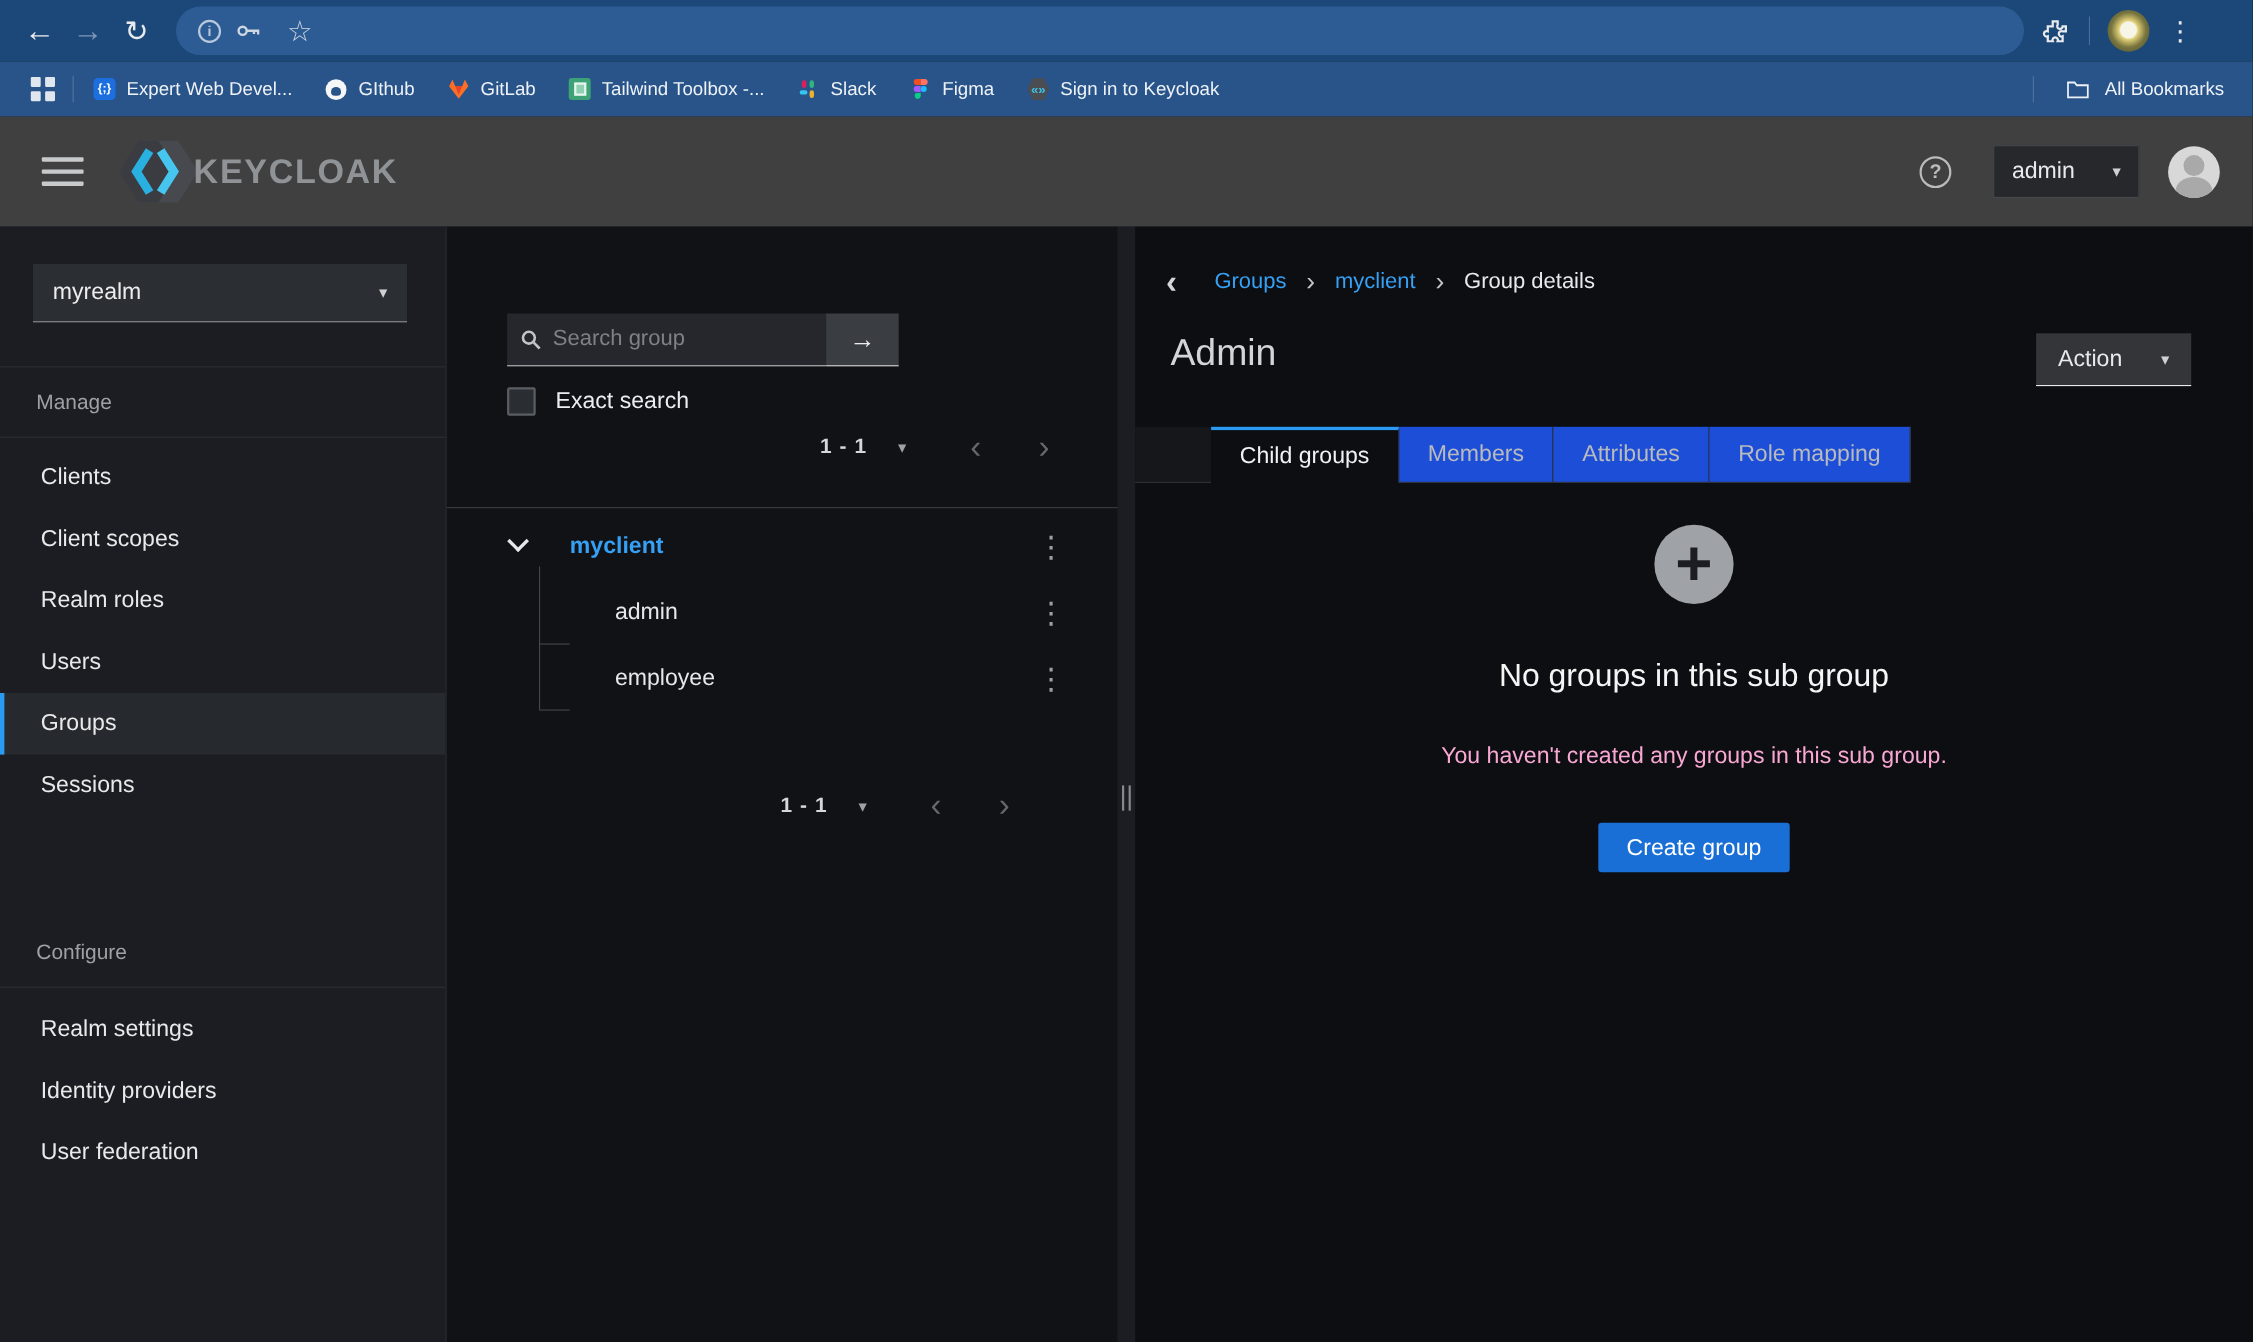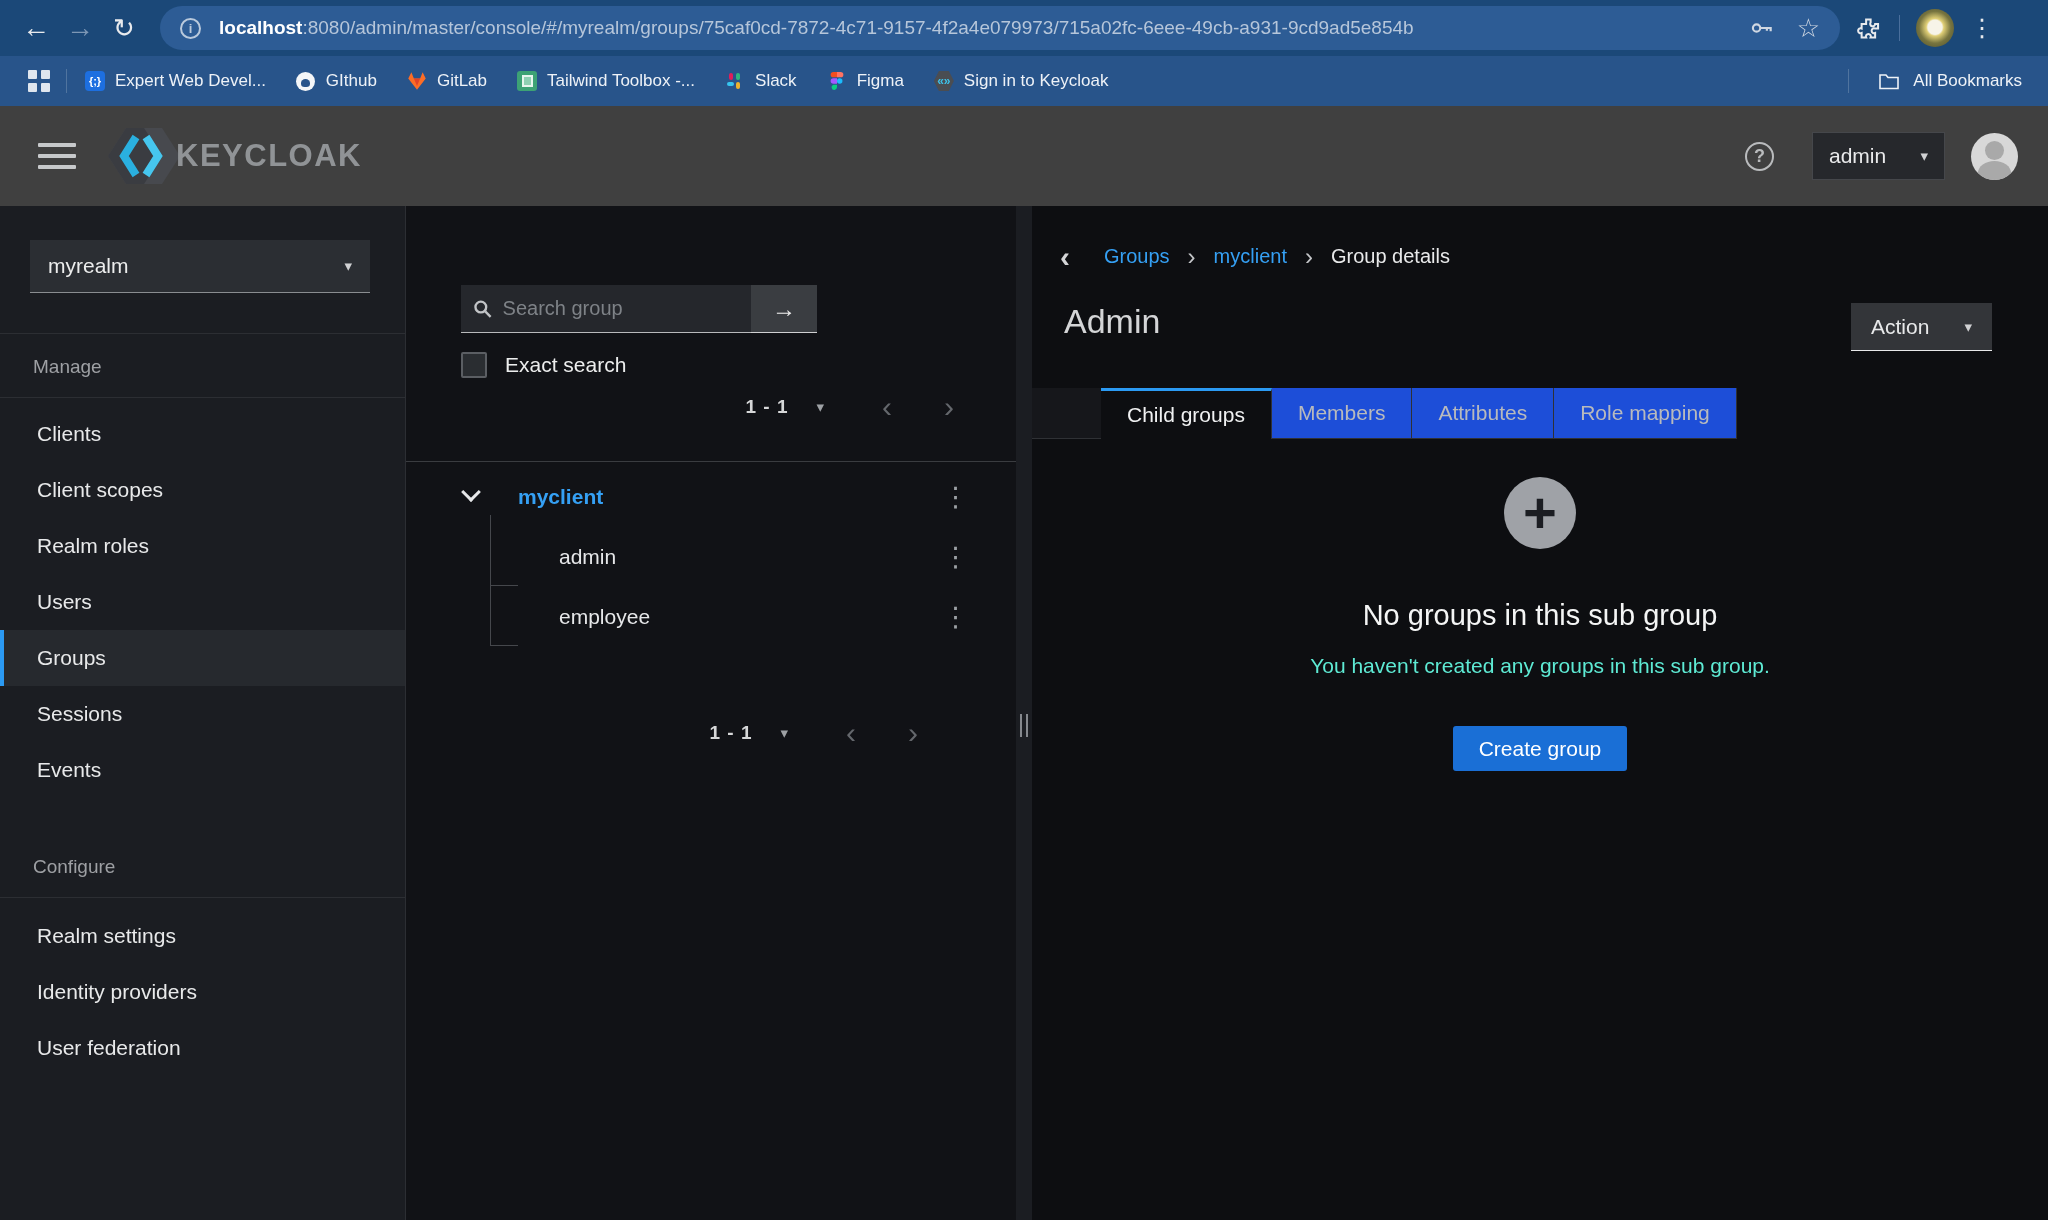--- a/index.html
+++ b/index.html
@@ -110,33 +110,32 @@
   .action-btn { position:absolute; right:56px; top:97px; width:141px; height:48px; background:#333539; border-bottom:1px solid #e8e9ea; display:flex; align-items:center; justify-content:space-between; padding:0 20px; cursor:pointer; }
   .action-btn .a-label { color:#e8e9ea; font-size:21px; }
   .tabbar { position:absolute; left:0; top:182px; width:1016px; height:51px; display:flex; }
   .tab-spacer { width:69px; background:#16171b; border-bottom:1px solid #2f3135; }
   .tab { display:flex; align-items:center; justify-content:center; padding:0 26px; font-size:21px; cursor:pointer; }
   .tab.inactive { background:#1d4ed8; color:#b8babd; border-bottom:1px solid #2f3135; border-right:1px solid #2f3135; }
   .tab.active { background:#0d0e11; color:#f0f1f2; border-top:3px solid #2b9af3; border-right:1px solid #2f3135; }
   .empty-state { position:absolute; left:0; top:233px; width:1016px; display:flex; flex-direction:column; align-items:center; }
   .plus-circle { margin-top:38px; width:72px; height:72px; border-radius:50%; background:#9fa2a7; color:#1b1d22; display:flex; align-items:center; justify-content:center; font-size:58px; font-weight:bold; line-height:1; }
   .es-title { margin-top:50px; color:#f4f5f5; font-size:29px; font-weight:500; }
-  .es-desc { margin-top:22px; color:#5eead4; font-size:21px; }
+  .es-desc { margin-top:44px; color:#f9a8d4; font-size:21px; }
   .es-btn { margin-top:48px; width:174px; height:45px; background:#1a6fd6; border:none; border-radius:3px; color:#ffffff; font-size:21px; font-family:"Liberation Sans",sans-serif; cursor:pointer; }
 </style>
 </head>
 <body>
 
 <div class="chrome-top">
   <div class="nav-ico back">←</div>
   <div class="nav-ico fwd">→</div>
   <div class="nav-ico reload">↻</div>
   <div class="omnibox">
     <div class="info-ico">i</div>
-    <div class="url-text"><span class="url-host">localhost</span><span class="url-rest">:8080/admin/master/console/#/myrealm/groups/75caf0cd-7872-4c71-9157-4f2a4e079973/715a02fc-6eee-49cb-a931-9cd9ad5e854b</span></div>
     <div class="omni-right">
       <svg width="26" height="26" viewBox="0 0 24 24">
           <circle cx="7" cy="12" r="3.4" fill="none" stroke="#cfd7e2" stroke-width="2"></circle>
           <path d="M10.5 12 H20 v3 M16.5 12 v2.6" fill="none" stroke="#cfd7e2" stroke-width="2"></path>
         </svg>
       <div class="star-ico">☆</div>
     </div>
   </div>
   <div class="chrome-right">
     <svg width="27" height="27" viewBox="0 0 24 24">
@@ -248,21 +247,20 @@
   <div class="side-div" style="top:127px"></div>
   <div class="nav-section-label" style="top:150px">Manage</div>
   <div class="side-div" style="top:191px"></div>
   <div class="nav-list" style="top:200px">
     <div class="nav-item">Clients</div>
     <div class="nav-item">Client scopes</div>
     <div class="nav-item">Realm roles</div>
     <div class="nav-item">Users</div>
     <div class="nav-item selected">Groups</div>
     <div class="nav-item">Sessions</div>
-    <div class="nav-item">Events</div>
   </div>
   <div class="nav-section-label" style="top:650px">Configure</div>
   <div class="side-div" style="top:691px"></div>
   <div class="nav-list" style="top:702px">
     <div class="nav-item">Realm settings</div>
     <div class="nav-item">Identity providers</div>
     <div class="nav-item">User federation</div>
   </div>
 </div>
 

